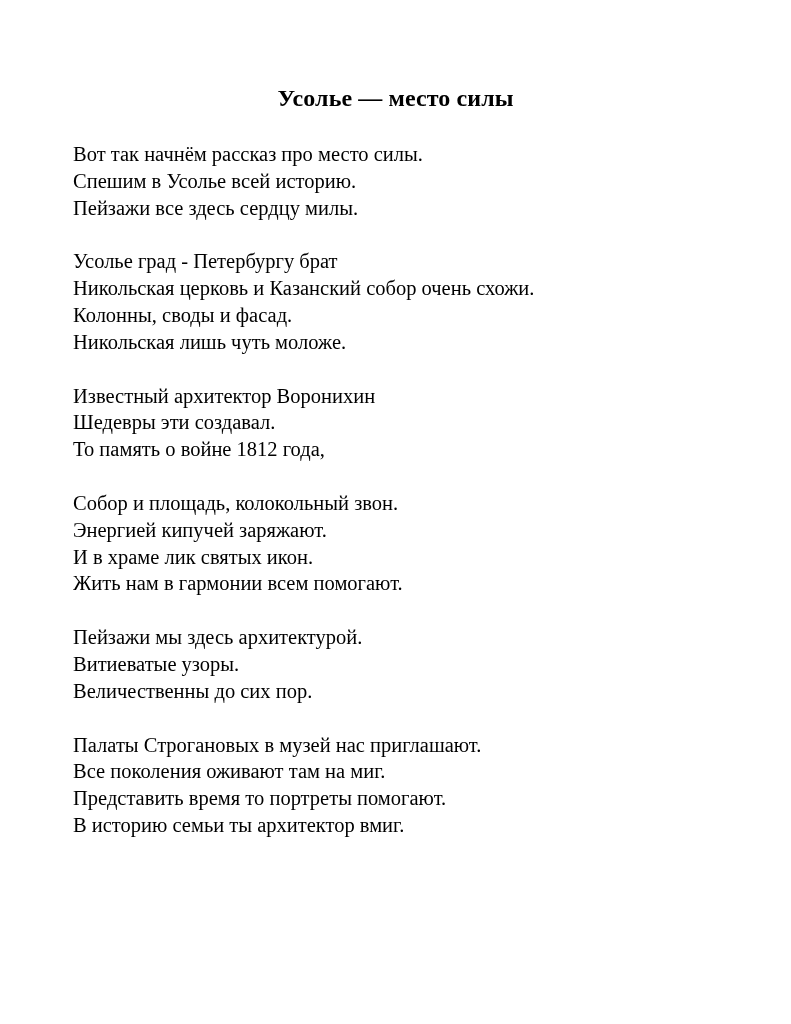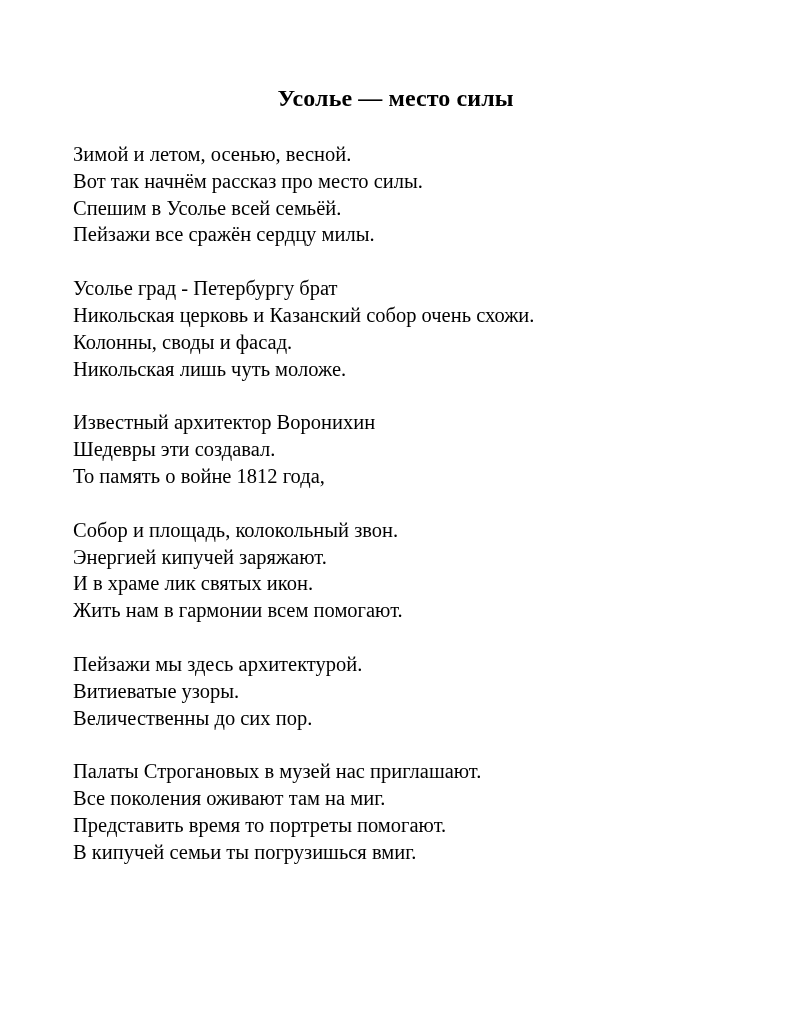--- a/index.html
+++ b/index.html
@@ -53,24 +53,23 @@
     }
   </style>
 </head>
 <body>
 
 <div class="page">
   <h1 class="title">Усолье — место силы</h1>
 
   <div class="poem">
     <div class="stanza">
-      <span class="line">Зимой и летом, осенью, весной.</span>
       <span class="line">Вот так начнём рассказ про место силы.</span>
-      <span class="line">Спешим в Усолье всей семьёй.</span>
-      <span class="line">Пейзажи все сражён сердцу милы.</span>
+      <span class="line">Спешим в Усолье всей историю.</span>
+      <span class="line">Пейзажи все здесь сердцу милы.</span>
     </div>
     <div class="stanza">
       <span class="line">Усолье град - Петербургу брат</span>
       <span class="line">Никольская церковь и Казанский собор очень схожи.</span>
       <span class="line">Колонны, своды и фасад.</span>
       <span class="line">Никольская лишь чуть моложе.</span>
     </div>
     <div class="stanza">
       <span class="line">Известный архитектор Воронихин</span>
       <span class="line">Шедевры эти создавал.</span>
@@ -84,16 +83,16 @@
     </div>
     <div class="stanza">
       <span class="line">Пейзажи мы здесь архитектурой.</span>
       <span class="line">Витиеватые узоры.</span>
       <span class="line">Величественны до сих пор.</span>
     </div>
     <div class="stanza">
       <span class="line">Палаты Строгановых в музей нас приглашают.</span>
       <span class="line">Все поколения оживают там на миг.</span>
       <span class="line">Представить время то портреты помогают.</span>
-      <span class="line">В кипучей семьи ты погрузишься вмиг.</span>
+      <span class="line">В историю семьи ты архитектор вмиг.</span>
     </div>
   </div>
 </div>
 
 </body></html>

